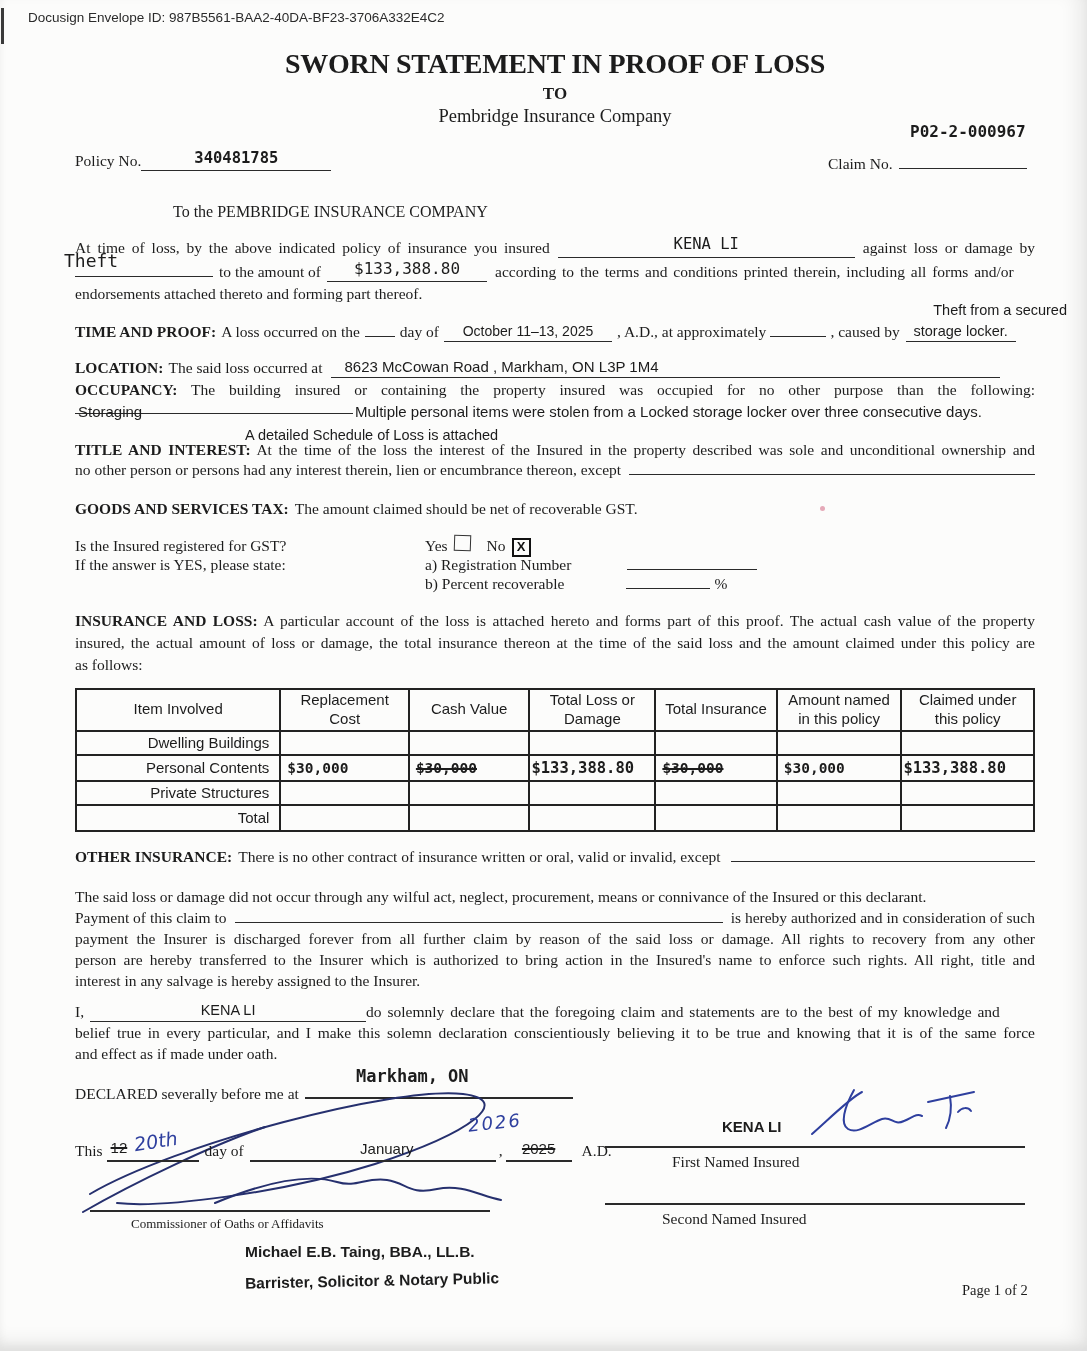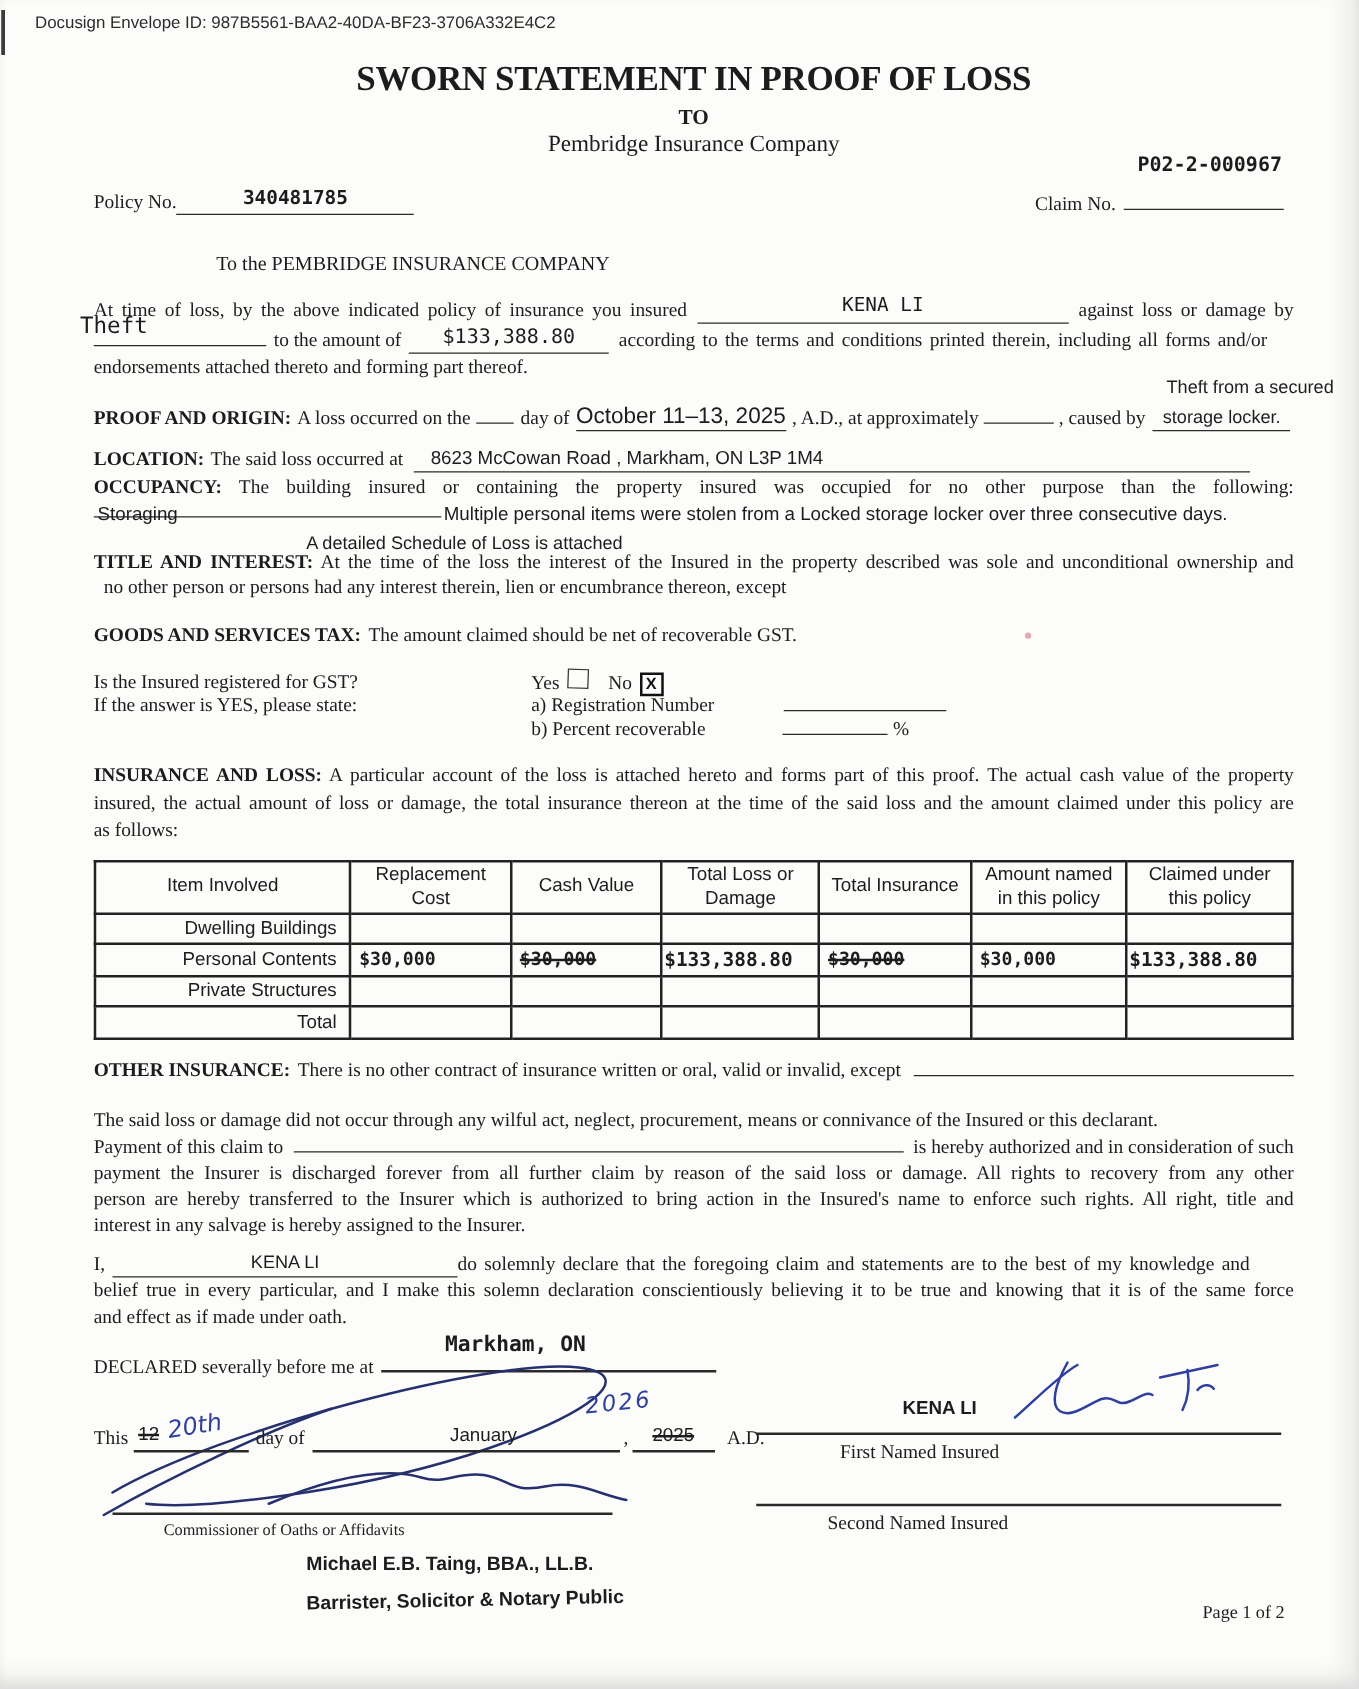--- a/index.html
+++ b/index.html
@@ -72,26 +72,26 @@
     <span style="margin:0 6px;">to the amount of</span>
     <span class="line" style="width:160px;text-align:center;">
       <span class="mono" style="position:relative;top:-3px;font-size:16px;">$133,388.80</span>
     </span>
     <span style="margin-left:8px;word-spacing:2px;">according to the terms and conditions printed therein, including all forms and/or</span>
   </div>
   <div class="abs serif fs15" style="left:75px;top:285px;">endorsements attached thereto and forming part thereof.</div>
 
   <div class="abs sans" style="right:20px;top:302px;font-size:14.5px;">Theft from a secured</div>
   <div class="abs flexline fs15" style="left:75px;top:323px;width:960px;">
-    <span class="serif b">PROOF AND ORIGIN:</span>
+    <span class="serif b">TIME AND PROOF:</span>
     <span class="serif" style="margin-left:5px;">A loss occurred on the</span>
     <span class="line" style="width:30px;margin:0 5px;"></span>
     <span class="serif">day of</span>
     <span class="line" style="width:168px;margin:0 5px;text-align:center;">
-      <span class="sans" style="position:relative;top:-1px;font-size:18px;">October 11–13, 2025</span>
+      <span class="sans" style="position:relative;top:-1px;font-size:14px;">October 11–13, 2025</span>
     </span>
     <span class="serif">, A.D., at approximately</span>
     <span class="line" style="width:56px;margin:0 4px;"></span>
     <span class="serif">, caused by</span>
     <span class="line" style="width:110px;margin-left:6px;text-align:center;">
       <span class="sans" style="position:relative;top:-1px;font-size:14.5px;">storage locker.</span>
     </span>
   </div>
 
   <div class="abs flexline fs15" style="left:75px;top:359px;width:960px;">
@@ -108,21 +108,21 @@
   </div>
   <div class="abs" style="left:75px;top:413px;width:278px;border-top:1.6px solid #2a2a2a;"></div>
   <div class="abs sans" style="left:78px;top:403px;font-size:15px;">Storaging</div>
   <div class="abs sans" style="left:355px;top:403px;font-size:15px;">Multiple personal items were stolen from a Locked storage locker over three consecutive days.</div>
   <div class="abs sans" style="left:245px;top:427px;font-size:14.5px;">A detailed Schedule of Loss is attached</div>
 
   <div class="abs fs15 serif just" style="left:75px;top:441px;width:960px;">
     <span class="b">TITLE AND INTEREST:</span>
     <span>At the time of the loss the interest of the Insured in the property described was sole and unconditional ownership and</span>
   </div>
-  <div class="abs flexline fs15 serif" style="left:75px;top:461px;width:960px;flex-direction:column;">
+  <div class="abs flexline fs15 serif" style="left:75px;top:461px;width:960px;">
     <span>no other person or persons had any interest therein, lien or encumbrance thereon, except</span>
     <span class="line" style="flex:1;margin-left:8px;"></span>
   </div>
 
   <div class="abs flexline fs15 serif" style="left:75px;top:500px;">
     <span class="b">GOODS AND SERVICES TAX:</span>
     <span style="margin-left:6px;">The amount claimed should be net of recoverable GST.</span>
   </div>
   <div class="abs" style="left:820px;top:506px;width:5px;height:5px;border-radius:50%;background:#e5a9b8;"></div>
 

